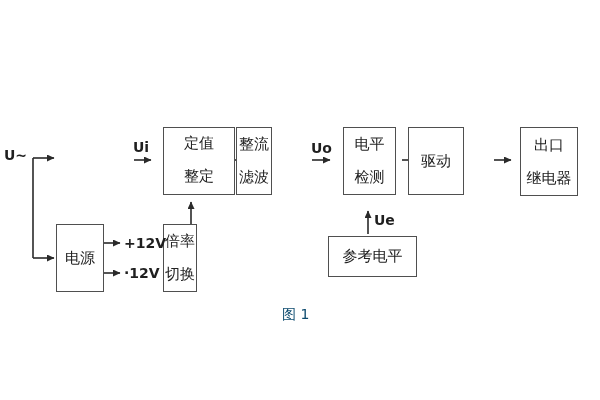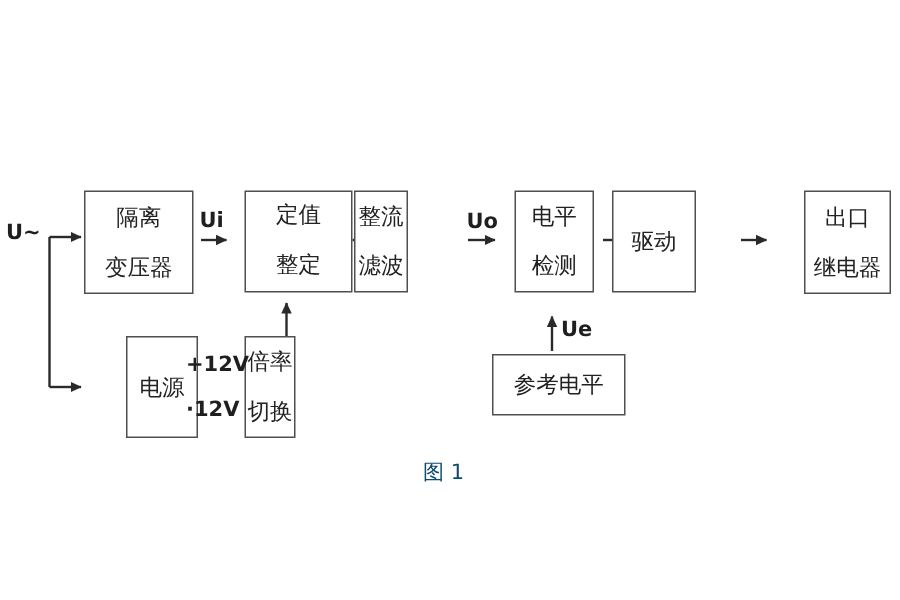--- a/index.html
+++ b/index.html
@@ -13,23 +13,23 @@
     display:flex;flex-direction:column;align-items:center;justify-content:center;
     row-gap:18px;font-size:15px;line-height:15px;color:#222;
   }
   .block span{display:block;white-space:nowrap;}
   
   .b-isolation{left:56px;top:127px;width:73px;height:69px;}
   .b-setting{left:163px;top:127px;width:72px;height:68px;font-family:Liberation Mono, monospace;}
   .b-rectify{left:236px;top:127px;width:36px;height:68px;}
   .b-level{left:343px;top:127px;width:53px;height:68px;}
   .b-drive{left:408px;top:127px;width:56px;height:68px;}
-  .b-relay{left:520px;top:127px;width:58px;height:69px;margin-left:16px;}
+  .b-relay{left:520px;top:127px;width:58px;height:69px;}
   
-  .b-power{left:56px;top:224px;width:48px;height:68px;margin-left:28px;}
+  .b-power{left:56px;top:224px;width:48px;height:68px;}
   .b-ratio{left:163px;top:224px;width:34px;height:68px;}
   .b-ref{left:328px;top:236px;width:89px;height:41px;row-gap:0;text-align:right;}
   .lbl{
     position:absolute;font-size:14px;line-height:15px;font-weight:bold;
     color:#1f1f1f;white-space:nowrap;
   }
   .lbl-source{left:4px;top:148px;}
   .lbl-ui{left:133px;top:140px;}
   .lbl-uo{left:311px;top:141px;}
   .lbl-ue{left:374px;top:213px;}
@@ -57,24 +57,20 @@
       <path d="M312,160 L330,160" marker-end="url(#arr)"></path>
       <path d="M402,160 L420,160" marker-end="url(#arr)"></path>
       <path d="M494,160 L511,160" marker-end="url(#arr)"></path>
       <path d="M191,224 L191,202" marker-end="url(#arr)"></path>
       <path d="M104,243 L120,243" marker-end="url(#arr)"></path>
       <path d="M104,273 L120,273" marker-end="url(#arr)"></path>
       <path d="M368,234 L368,211" marker-end="url(#arr)"></path>
     </g>
   </svg>
 
-  <div class="block b-isolation">
-    <span>隔离</span>
-    <span>变压器</span>
-  </div>
 
   <div class="block b-setting">
     <span>定值</span>
     <span>整定</span>
   </div>
 
   <div class="block b-rectify">
     <span>整流</span>
     <span>滤波</span>
   </div>

